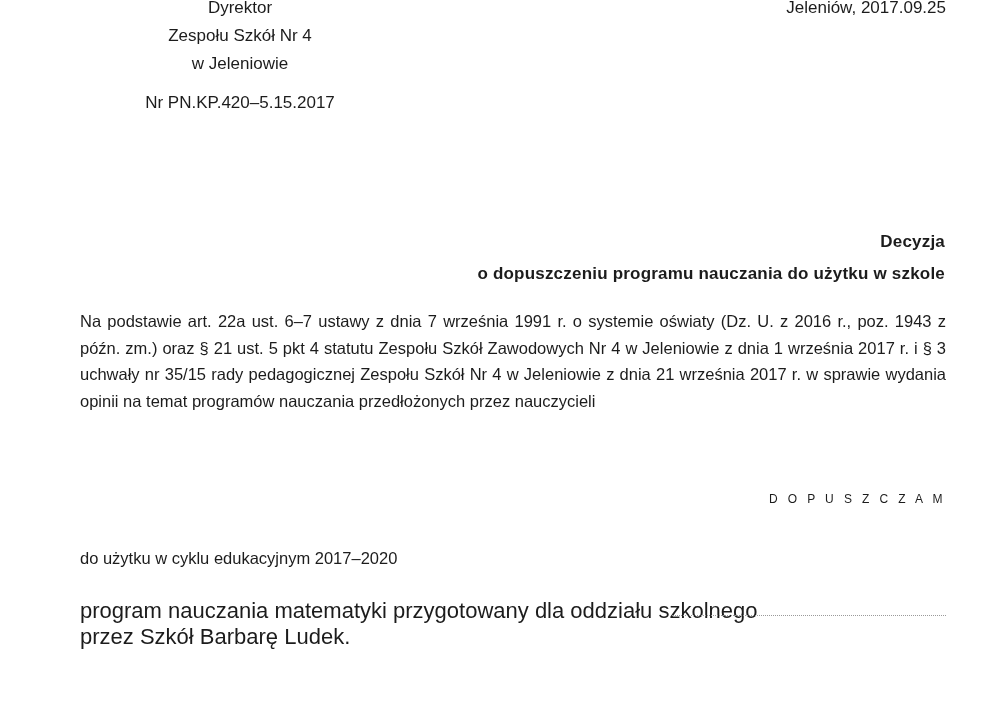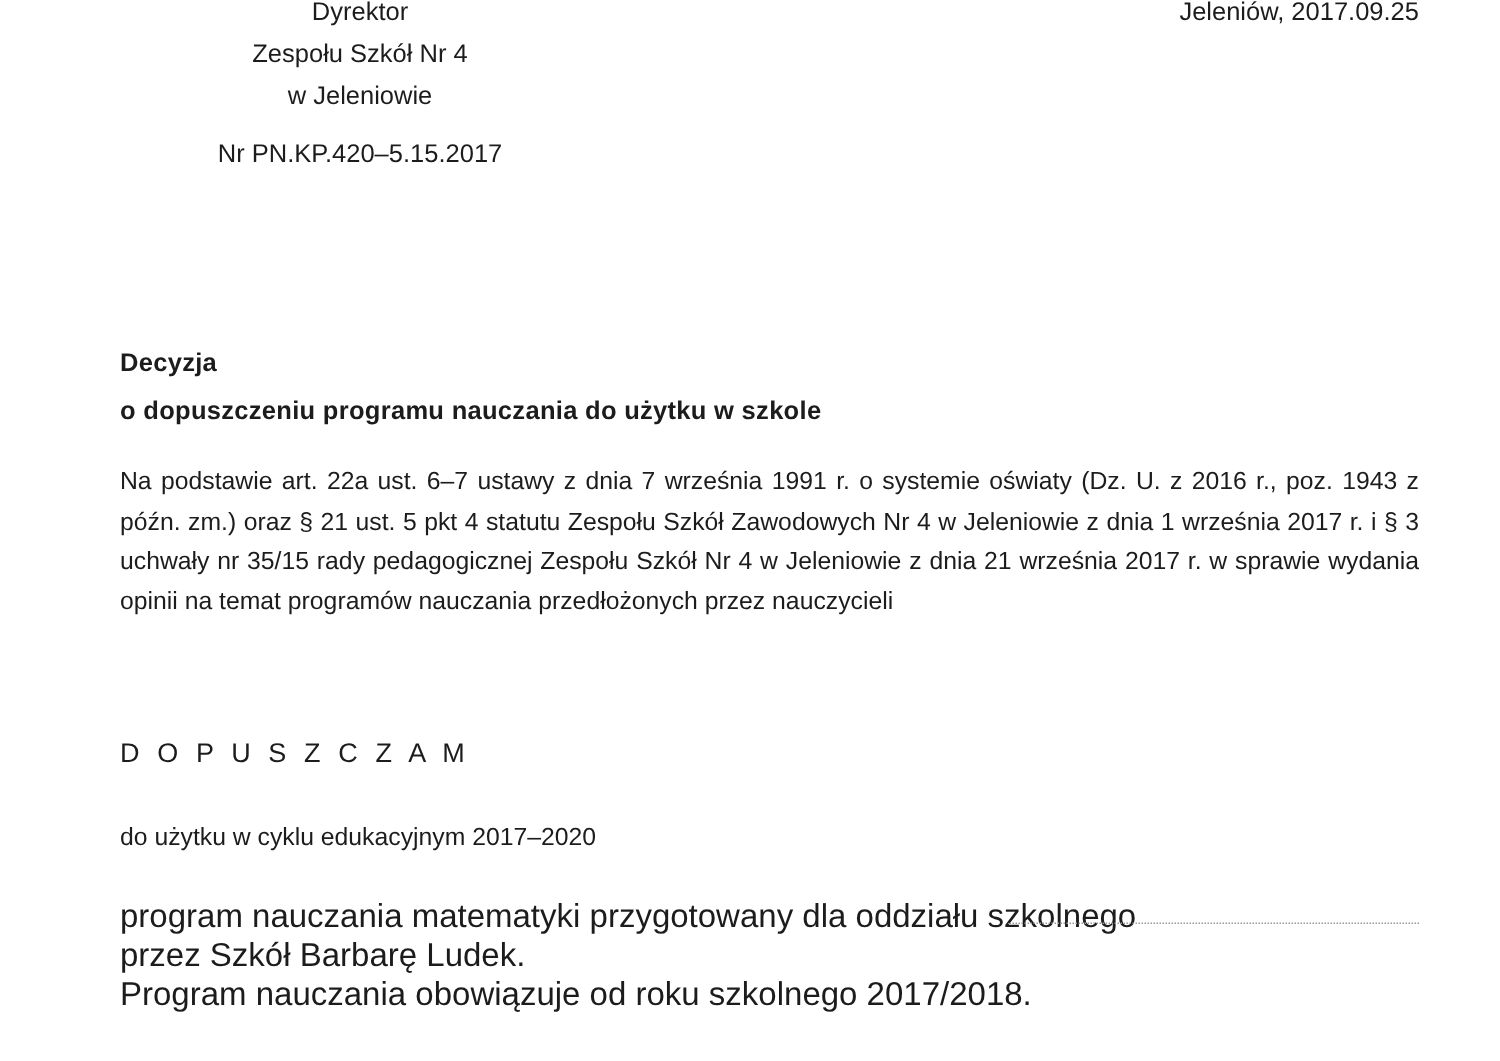--- a/index.html
+++ b/index.html
@@ -61,21 +61,21 @@
     line-height: 22px;
     white-space: nowrap;
   }
 
   
   .title-block {
     position: absolute;
     left: 80px;
     top: 228px;
     width: 865px;
-    text-align: left;
+    text-align: right;
   }
   .title-line1 {
     font-size: 17px;
     font-weight: bold;
     line-height: 28px;
     letter-spacing: 0.2px;
   }
   .title-line2 {
     font-size: 17px;
     font-weight: bold;
@@ -95,22 +95,22 @@
     text-align: justify;
     text-justify: inter-word;
   }
 
   
   .dopuszczam {
     position: absolute;
     left: 80px;
     top: 492px;
     width: 866px;
-    text-align: left;
-    font-size: 18px;
+    text-align: right;
+    font-size: 12px;
     letter-spacing: 3.4px;
   }
   .cycle {
     position: absolute;
     left: 80px;
     top: 545px;
     width: 866px;
     font-size: 16.5px;
     line-height: 26px;
   }
@@ -161,16 +161,15 @@
 
   <div class="dopuszczam">D O P U S Z C Z A M</div>
   <div class="cycle">do użytku w cyklu edukacyjnym 2017–2020</div>
 
   <div class="body-lines">
     <div class="body-line">
       <span>program nauczania matematyki przygotowany dla oddziału szkolnego</span>
       <span class="dotted-fill"></span>
     </div>
     <div class="body-line">przez Szkół Barbarę Ludek.</div>
-    <div class="body-line">Program nauczania obowiązuje od roku szkolnego 2017/2018.</div>
   </div>
 
 </div>
 
 </body></html>

